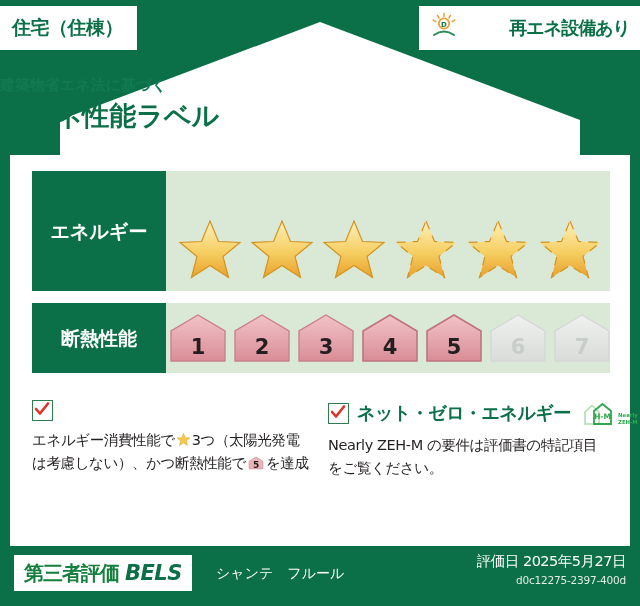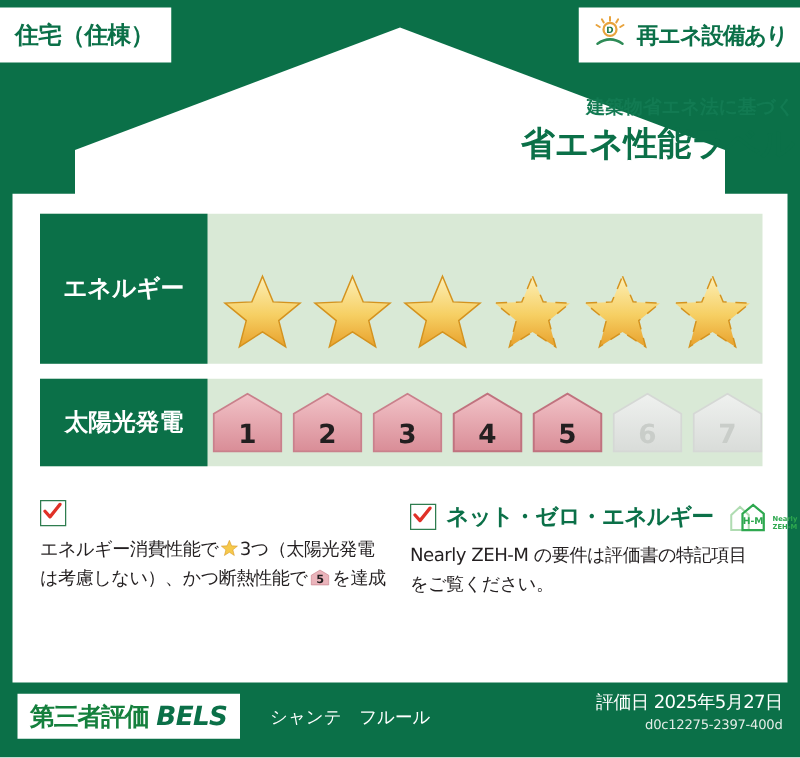--- a/index.html
+++ b/index.html
@@ -35,25 +35,26 @@
   .chip-left .txt{
     color:#0b7048;font-weight:bold;font-size:19px;letter-spacing:-0.5px;
     white-space:nowrap;
   }
   .chip-right{
     right:0;top:6px;height:44px;padding:0 10px 0 10px;gap:6px;
   }
   .chip-right .txt{
     color:#0b7048;font-weight:bold;font-size:18px;letter-spacing:-1px;
     white-space:nowrap;
+    margin-left:44px;
   }
 
   
   .title-wrap{
-    position:absolute;left:0;right:4px;top:76px;text-align:right;
+    position:absolute;left:0;right:14px;top:76px;text-align:left;
   }
   .title-sub{
     color:#12past;
   }
   .title-sub{
     color:#127a52;font-weight:bold;font-size:15px;letter-spacing:0px;
     line-height:18px;
   }
   .title-main{
     color:#0b7048;font-weight:bold;font-size:27px;letter-spacing:0px;
@@ -268,21 +269,21 @@
             <svg viewBox="0 0 70 70">
                 <polygon points="35,6 43.5,26.5 65,27.5 48,41.5 53.5,62.5 35,50.5 16.5,62.5 22,41.5 5,27.5 26.5,26.5" fill="url(#gS1)" stroke="#d4931f" stroke-width="1.2" stroke-dasharray="9 7"></polygon>
               </svg>
           </div>
         </div>
       </div>
     </div>
 
     <div class="row row-insul">
       <div class="row-key">
-        <span>太陽光発電</span>
+        <span>断熱性能</span>
       </div>
       <div class="row-val">
         <div class="houses">
           <div class="house-cell">
             <svg viewBox="0 0 62 54">
                 <defs>
                   <linearGradient id="gHa" x1="0" y1="0" x2="0" y2="1">
                     <stop offset="0" stop-color="#f2c3c8"></stop>
                     <stop offset="1" stop-color="#d98d97"></stop>
                   </linearGradient>

